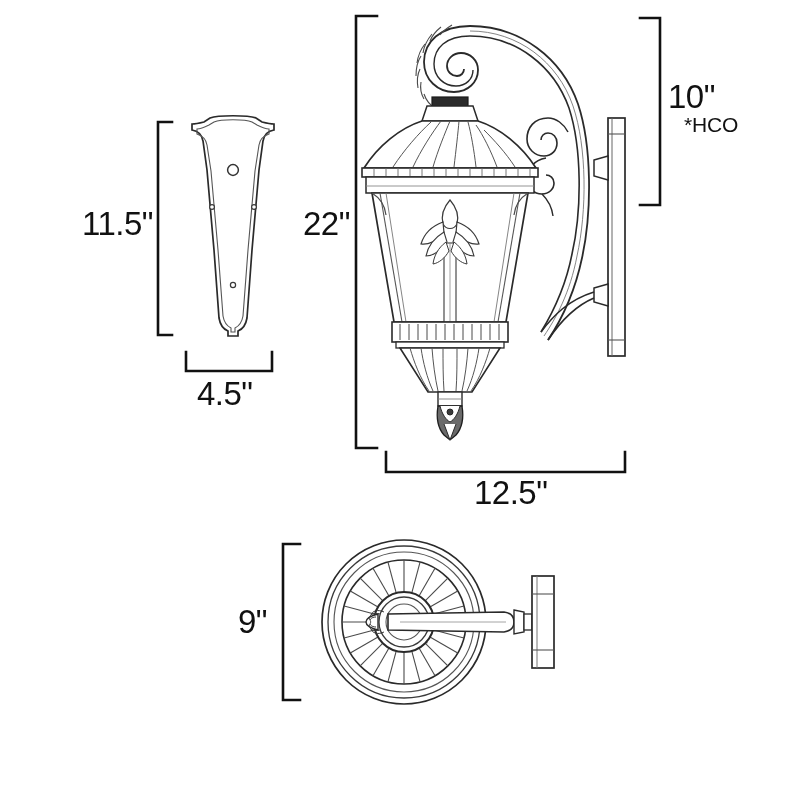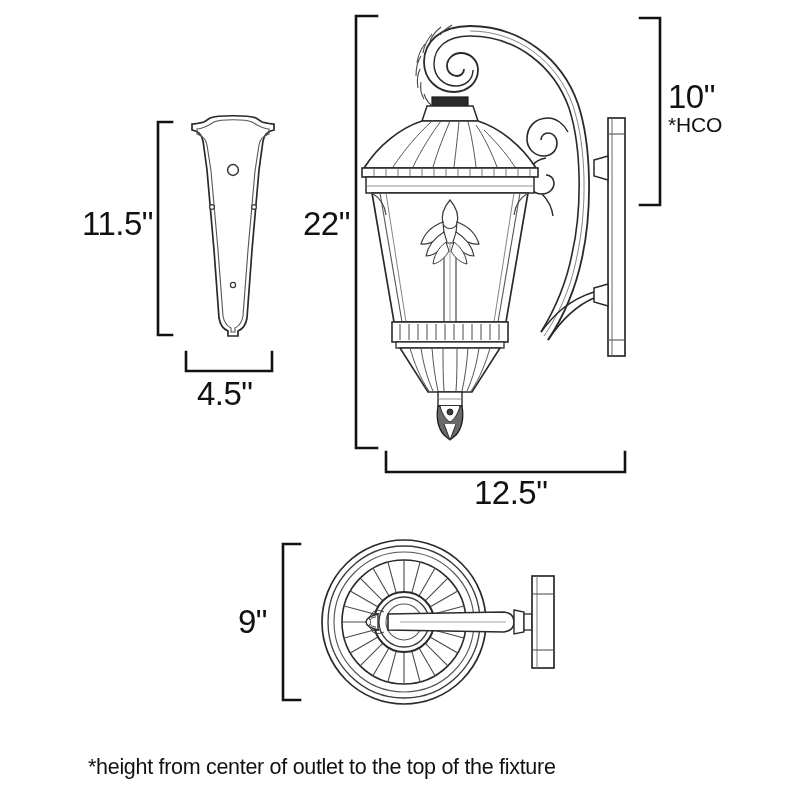--- a/index.html
+++ b/index.html
@@ -34,20 +34,21 @@
     white-space: nowrap;
     line-height: 1;
   }
   .dim-main {
     font-size: 33px;
     letter-spacing: -0.5px;
   }
   .dim-sub {
     font-size: 21px;
     letter-spacing: -0.2px;
+    margin-left: 16px;
   }
   .footnote {
     position: absolute;
     font-size: 21.5px;
     color: #111111;
     white-space: nowrap;
     letter-spacing: -0.3px;
   }
   .hco-wrap {
     position: absolute;
@@ -399,15 +400,14 @@
 
   <div class="hco-wrap" style="left:668px; top:80px;">
     <div class="dimlabel dim-main">10"</div>
     <div class="dimlabel dim-sub">*HCO</div>
   </div>
 
   <div class="dimlabel dim-main" style="left:474px; top:476px;">12.5"</div>
 
   <div class="dimlabel dim-main" style="left:238px; top:605px;">9"</div>
 
-  <div class="footnote" style="left:88px; top:755px;">*height from center of outlet to the top of the fixture</div>
 
 </div>
 
 </body></html>

